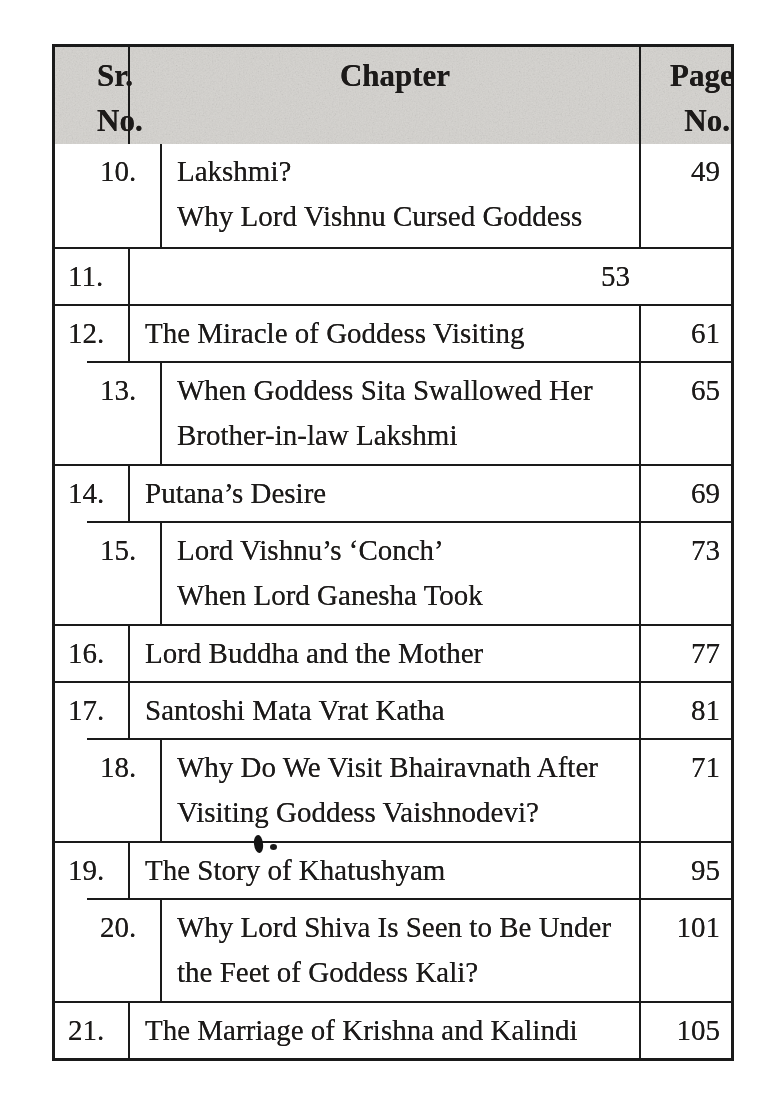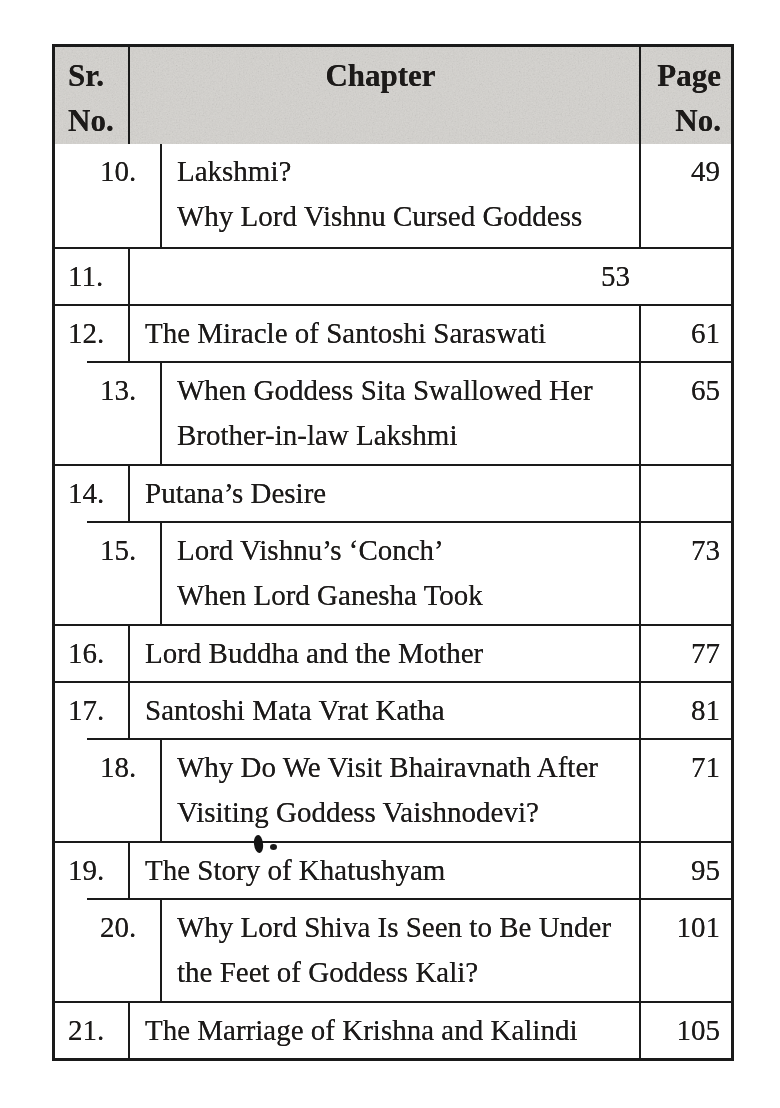--- a/index.html
+++ b/index.html
@@ -49,23 +49,24 @@
   
   .hdr{
     min-height:97px;
     background:var(--header-bg);
   }
   .hdr .cell{
     font-weight:bold;
     font-size:31px;
     line-height:44px;
     padding-top:6px;
+    margin-left:29px;
   }
   .hdr .cell.ch{text-align:center;padding-left:0;}
-  .hdr .cell.pg{padding-right:10px;}
+  .hdr .cell.pg{padding-right:1px;}
   .hdr-noise{
     position:absolute;inset:0;
     width:100%;height:100%;
     z-index:0;
     pointer-events:none;
   }
   
   .ink-blot{position:absolute;left:252px;top:834px;width:28px;height:22px;z-index:3;}
   .ink-blot .blob{
     position:absolute;left:2px;top:1px;width:9px;height:18px;
@@ -118,37 +119,38 @@
           </div>
           <div class="cell pg">49</div>
         </div>
         <div class="row h1">
           <div class="cell sr">11.</div>
           <div class="cell pg">53</div>
         </div>
         <div class="row h1">
           <div class="cell sr">12.</div>
           <div class="cell ch">
-            <span class="line">The Miracle of Santoshi Saraswati</span>
+            <span class="line">The Miracle of Goddess Visiting</span>
           </div>
           <div class="cell pg">61</div>
         </div>
         <div class="row h2">
           <div class="cell sr">13.</div>
           <div class="cell ch">
             <span class="line">When Goddess Sita Swallowed Her</span>
             <span class="line">Brother-in-law Lakshmi</span>
           </div>
           <div class="cell pg">65</div>
         </div>
         <div class="row h1">
           <div class="cell sr">14.</div>
           <div class="cell ch">
             <span class="line">Putana’s Desire</span>
           </div>
+          <div class="cell pg">69</div>
         </div>
         <div class="row h2">
           <div class="cell sr">15.</div>
           <div class="cell ch">
             <span class="line">Lord Vishnu’s ‘Conch’</span>
             <span class="line">When Lord Ganesha Took</span>
           </div>
           <div class="cell pg">73</div>
         </div>
         <div class="row h1">

